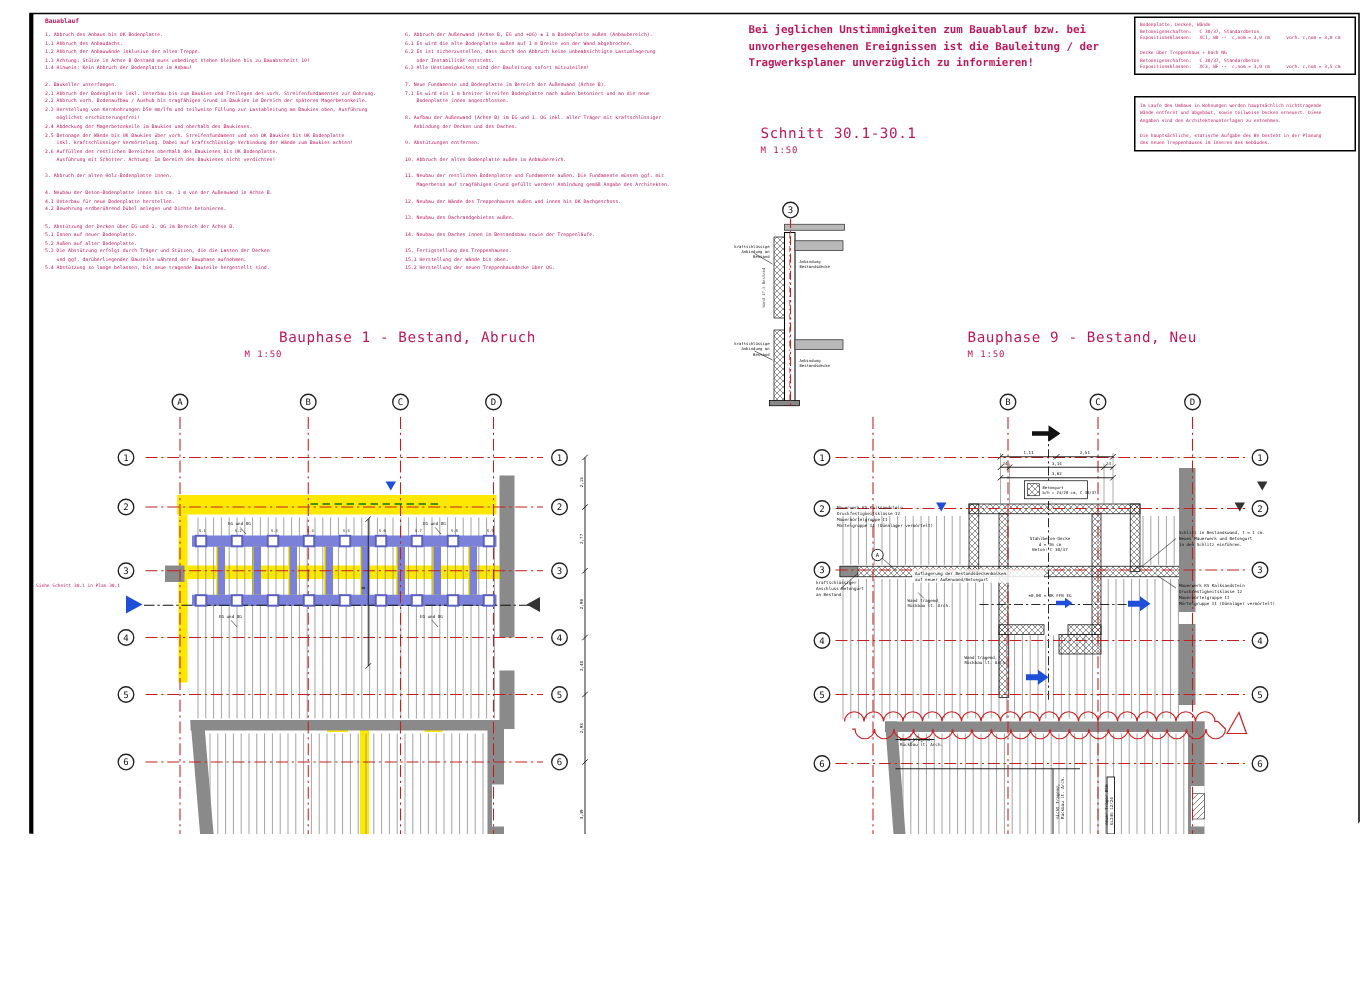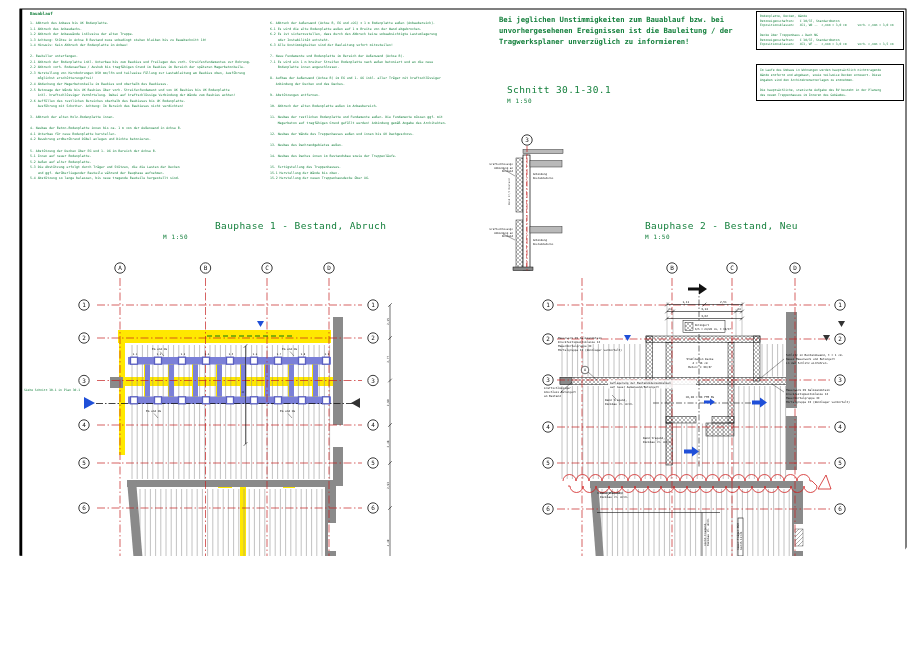--- a/index.html
+++ b/index.html
@@ -1,17 +1,17 @@
 <!DOCTYPE html>
 <html><head>
 <meta charset="utf-8">
 <style>
   html,body{margin:0;padding:0;background:#fff;}
   #stage{position:relative;width:912px;height:556px;background:#fff;overflow:hidden;
-         font-family:"DejaVu Sans Mono",monospace;color:#15803d;border-radius:23px;}
+         font-family:"DejaVu Sans Mono",monospace;color:#be185d;border-radius:23px;}
   .abs{position:absolute;}
   .tiny{font-size:3.2px;line-height:5.55px;white-space:pre;}
   .notes-title{font-size:4.2px;font-weight:bold;margin-bottom:3px;}
   .notice{font-size:7.2px;font-weight:bold;line-height:1.5;white-space:pre-line;width:262px;}
   .h-title{font-size:9.5px;letter-spacing:.4px;text-align:center;}
   .h-scale{font-size:6px;letter-spacing:.6px;}
   .specbox{border:0.8px solid #000;width:148px;padding:2px 3px;box-sizing:border-box;background:#fff;}
   .specbox div{font-size:3px;line-height:4.7px;white-space:pre;}
   .infobox{border:0.8px solid #000;width:148px;padding:2.5px 3px;box-sizing:border-box;background:#fff;}
   .infobox div{font-size:3px;line-height:5px;white-space:pre;}
@@ -107,23 +107,23 @@
     </div>
   <div class="abs infobox" id="info-box" style="left:756px;top:64px;">
       <div>Im Laufe des Umbaus in Wohnungen werden hauptsächlich nichttragende</div>
       <div>Wände entfernt und abgebaut, sowie teilweise Decken erneuert. Diese</div>
       <div>Angaben sind den Architektenunterlagen zu entnehmen.</div>
       <div> </div>
       <div>Die hauptsächliche, statische Aufgabe des BV besteht in der Planung</div>
       <div>des neuen Treppenhauses im Inneren des Gebäudes.</div>
     </div>
 
-  <div class="abs h-title" style="left:175px;top:220px;padding-left:40px;">Bauphase 1 - Bestand, Abruch</div>
+  <div class="abs h-title" style="left:146px;top:220px;padding-left:40px;">Bauphase 1 - Bestand, Abruch</div>
   <div class="abs h-scale" style="left:163px;top:233px;">M 1:50</div>
-  <div class="abs h-title" style="left:645px;top:220px;">Bauphase 2 - Bestand, Neu</div>
+  <div class="abs h-title" style="left:645px;top:220px;">Bauphase 9 - Bestand, Neu</div>
   <div class="abs h-scale" style="left:645px;top:233px;">M 1:50</div>
 
   <div class="abs plannote" style="left:24px;top:388px;">Siehe Schnitt 30.1 in Plan 30.1</div>
 
   <svg class="abs" style="left:0;top:0;" width="912" height="672" viewBox="0 0 912 672">
     <defs>
       <pattern id="hx" width="4" height="4" patternUnits="userSpaceOnUse">
         <path d="M0,0 L4,4 M4,0 L0,4" stroke="#333" stroke-width="0.35" fill="none"></path>
       </pattern>
       <pattern id="hd" width="4" height="4" patternUnits="userSpaceOnUse">

